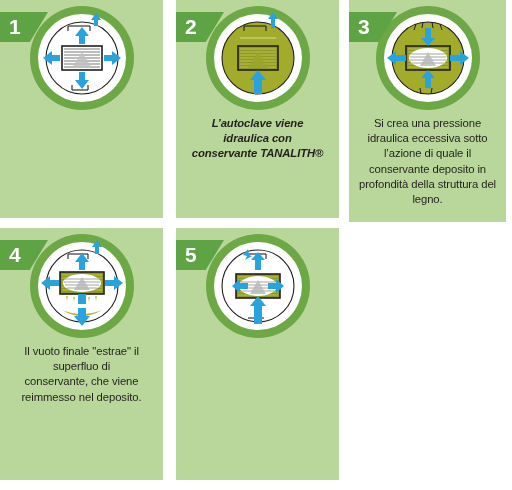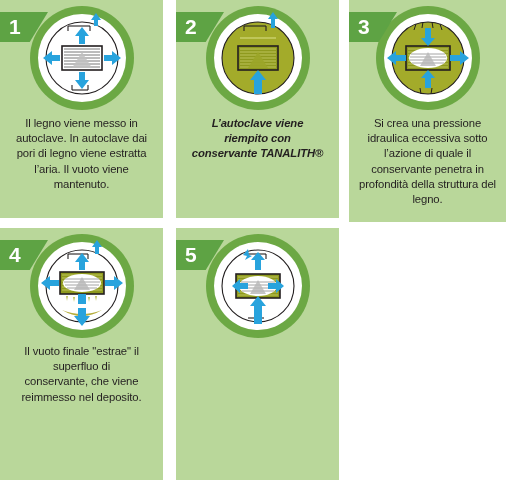--- a/index.html
+++ b/index.html
@@ -92,25 +92,20 @@
         <path d="M44 64 L54 48 L64 64 Z" fill="#bfbfbf" opacity="0.85"></path>
         <g fill="#28a3dd">
           <path d="M51 40 h6 v-8 h4 l-7 -9 l-7 9 h4 z"></path>
           <path d="M51 68 h6 v8 h4 l-7 9 l-7 -9 h4 z"></path>
           <path d="M32 51 v6 h-8 v4 l-9 -7 l9 -7 v4 z"></path>
           <path d="M76 51 v6 h8 v4 l9 -7 l-9 -7 v4 z"></path>
           <path d="M66 22 h4 v-6 h3 l-5 -7 l-5 7 h3 z"></path>
         </g>
       </svg>
     </div>
-    <div class="caption">Il legno viene messo in
-autoclave. In  autoclave  dai
-pori di legno viene estratta
-l’aria. Il vuoto viene
-mantenuto.</div>
   </div>
 
   <div class="panel" id="panel-2">
     <div class="badge">2</div>
     <div class="figure">
       <svg viewBox="0 0 108 108" xmlns="http://www.w3.org/2000/svg">
         <circle cx="54" cy="54" r="52" fill="#6ca844"></circle>
         <circle cx="54" cy="54" r="44" fill="#ffffff"></circle>
         <circle cx="54" cy="54" r="36" fill="#a3ab2a" stroke="#231f20" stroke-width="1.1"></circle>
         <path d="M40 22 h22" stroke="#231f20" stroke-width="1.1" fill="none"></path>
@@ -128,21 +123,21 @@
           <path d="M36 63 h36"></path>
         </g>
         <path d="M44 64 L54 48 L64 64 Z" fill="#9ba528" opacity="0.9"></path>
         <g fill="#28a3dd">
           <path d="M50 90 h8 v-14 h4 l-8 -10 l-8 10 h4 z"></path>
           <path d="M67 24 h4 v-9 h3 l-5 -7 l-5 7 h3 z"></path>
         </g>
       </svg>
     </div>
     <div class="caption">L’autoclave viene
-riempito  con
+idraulica  con
 conservante TANALITH®</div>
   </div>
 
   <div class="panel" id="panel-3">
     <div class="badge">3</div>
     <div class="figure">
       <svg viewBox="0 0 108 108" xmlns="http://www.w3.org/2000/svg">
         <circle cx="54" cy="54" r="52" fill="#6ca844"></circle>
         <circle cx="54" cy="54" r="44" fill="#ffffff"></circle>
         <circle cx="54" cy="54" r="36" fill="#a3ab2a" stroke="#231f20" stroke-width="1.1"></circle>
@@ -176,21 +171,21 @@
           <path d="M51 24 h6 v10 h4 l-7 8 l-7 -8 h4 z"></path>
           <path d="M51 84 h6 v-10 h4 l-7 -8 l-7 8 h4 z"></path>
           <path d="M22 51 h10 v6 h-10 v4 l-9 -7 l9 -7 z"></path>
           <path d="M86 51 h-10 v6 h10 v4 l9 -7 l-9 -7 z"></path>
         </g>
       </svg>
     </div>
     <div class="caption">Si crea una pressione
 idraulica eccessiva sotto
 l’azione di quale il
-conservante  penetra in
+conservante  deposito in
 profondità della struttura del
 legno.</div>
   </div>
 
   <div class="panel" id="panel-4">
     <div class="badge">4</div>
     <div class="figure">
       <svg viewBox="0 0 108 108" xmlns="http://www.w3.org/2000/svg">
         <circle cx="54" cy="54" r="52" fill="#6ca844"></circle>
         <circle cx="54" cy="54" r="44" fill="#ffffff"></circle>

